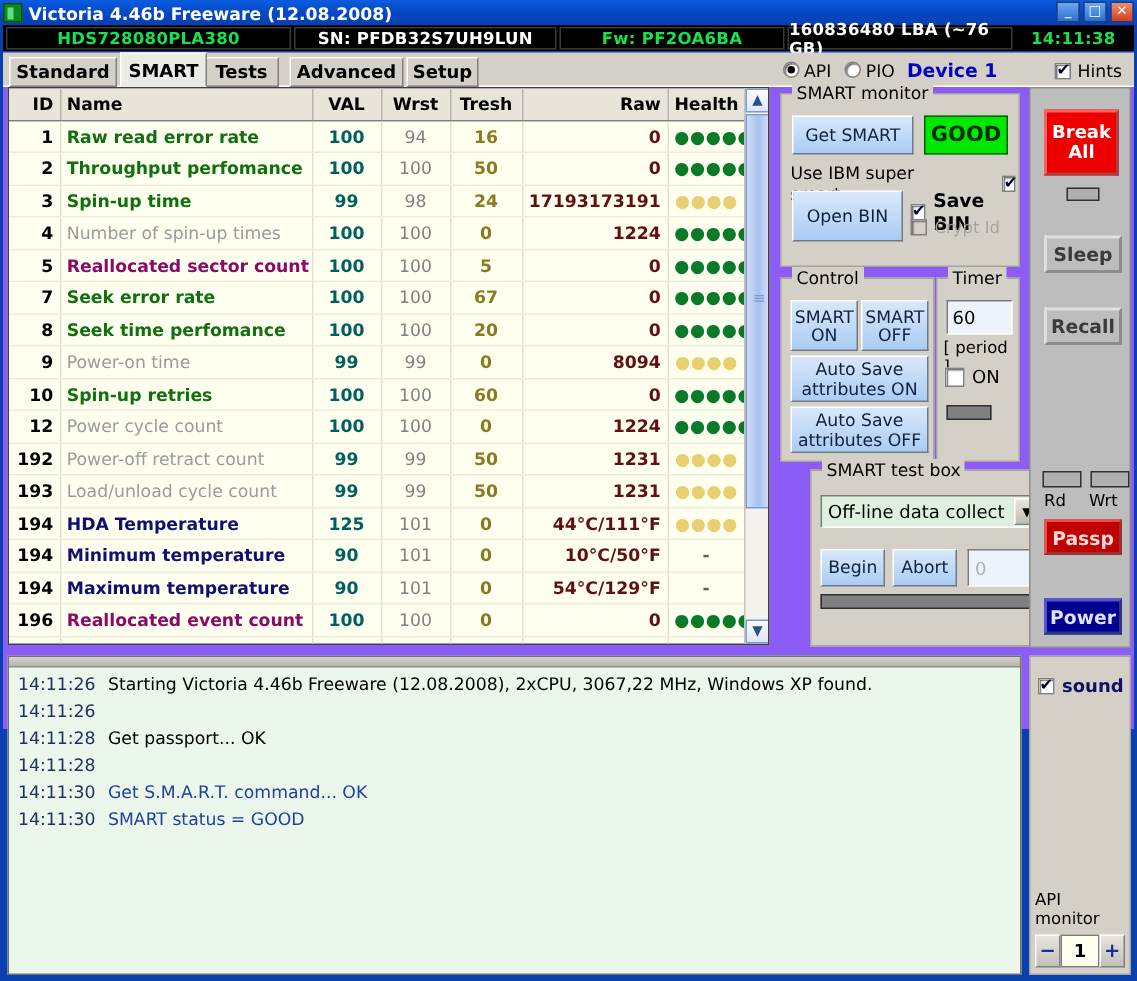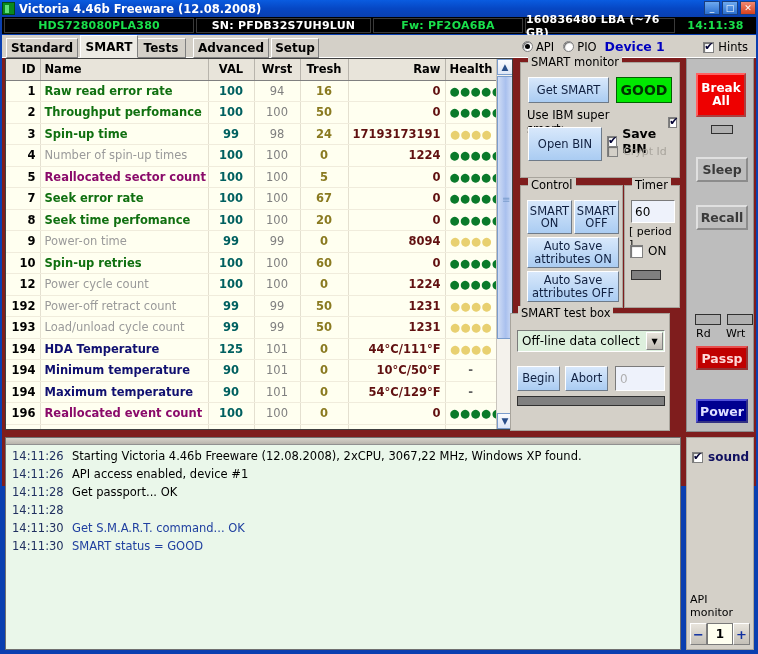--- a/index.html
+++ b/index.html
@@ -107,21 +107,21 @@
         position: relative; }
   .cb.on::after {
     content: "\2714"; position: absolute; left: 0px; top: -3px;
     font-size: 11px; color: #000033; font-family:"DejaVu Sans",sans-serif;
   }
   .cb.dim { background: #d4d0c8; }
 
   
   #body {
     position: absolute; left: 2px; top: 58px; width: 754px; height: 428px;
-    background: #7f1d1d;
+    background: #8b5cf6;
   }
 
   
   #table-wrap {
     position: absolute; left: 3px; top: 0px; width: 508px; height: 372px;
     background: #fffff0; border: 1px solid #404040;
     overflow: hidden;
   }
   table.smart {
     border-collapse: collapse; width: 491px; table-layout: fixed;
@@ -187,21 +187,21 @@
     position: absolute; border: 1px solid #a8a49c;
     background: #d4d0c8;
   }
   .group > .legend {
     position: absolute; top: -8px; left: 7px; background: #d4d0c8;
     padding: 0 3px; font-size: 11.5px; color: #000;
   }
   #g-monitor { left: 518px; top: 4px; width: 160px; height: 116px; }
   #g-control { left: 518px; top: 127px; width: 103px; height: 123px; }
   #g-timer   { left: 622px; top: 127px; width: 56px; height: 123px; }
-  #g-testbox { left: 508px; top: 255px; width: 160px; height: 118px; padding-left: 16px; }
+  #g-testbox { left: 538px; top: 255px; width: 160px; height: 118px; padding-left: 16px; }
 
   .btn {
     background: linear-gradient(to bottom,#d8e8fb,#aaccf2);
     border-left: 1px solid #fff; border-top: 1px solid #fff;
     border-right: 1px solid #6e7a88; border-bottom: 1px solid #6e7a88;
     color: #102040; font-size: 11.5px; text-align: center;
     display: flex; align-items: center; justify-content: center;
     line-height: 1.05; cursor: default;
     font-family: "DejaVu Sans","Liberation Sans",sans-serif;
   }
@@ -650,21 +650,20 @@
 
     <div id="log">
       <div id="log-top"></div>
       <div id="log-lines">
           <div class="log-line">
             <span class="log-time">14:11:26</span>
             <span class="log-msg black">Starting Victoria 4.46b Freeware (12.08.2008), 2xCPU, 3067,22 MHz, Windows XP found.</span>
           </div>
           <div class="log-line">
             <span class="log-time">14:11:26</span>
-            <span class="log-msg black">API access enabled, device #1</span>
           </div>
           <div class="log-line">
             <span class="log-time">14:11:28</span>
             <span class="log-msg black">Get passport... OK</span>
           </div>
           <div class="log-line">
             <span class="log-time">14:11:28</span>
           </div>
           <div class="log-line">
             <span class="log-time">14:11:30</span>

